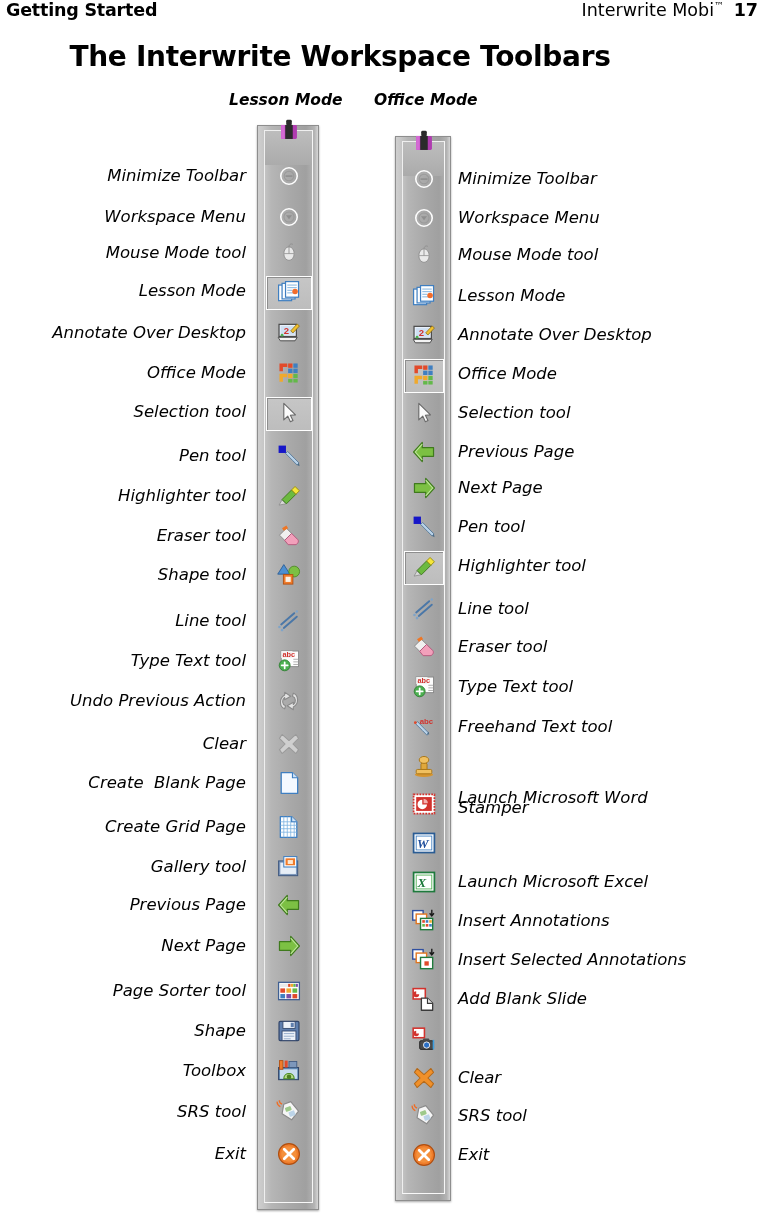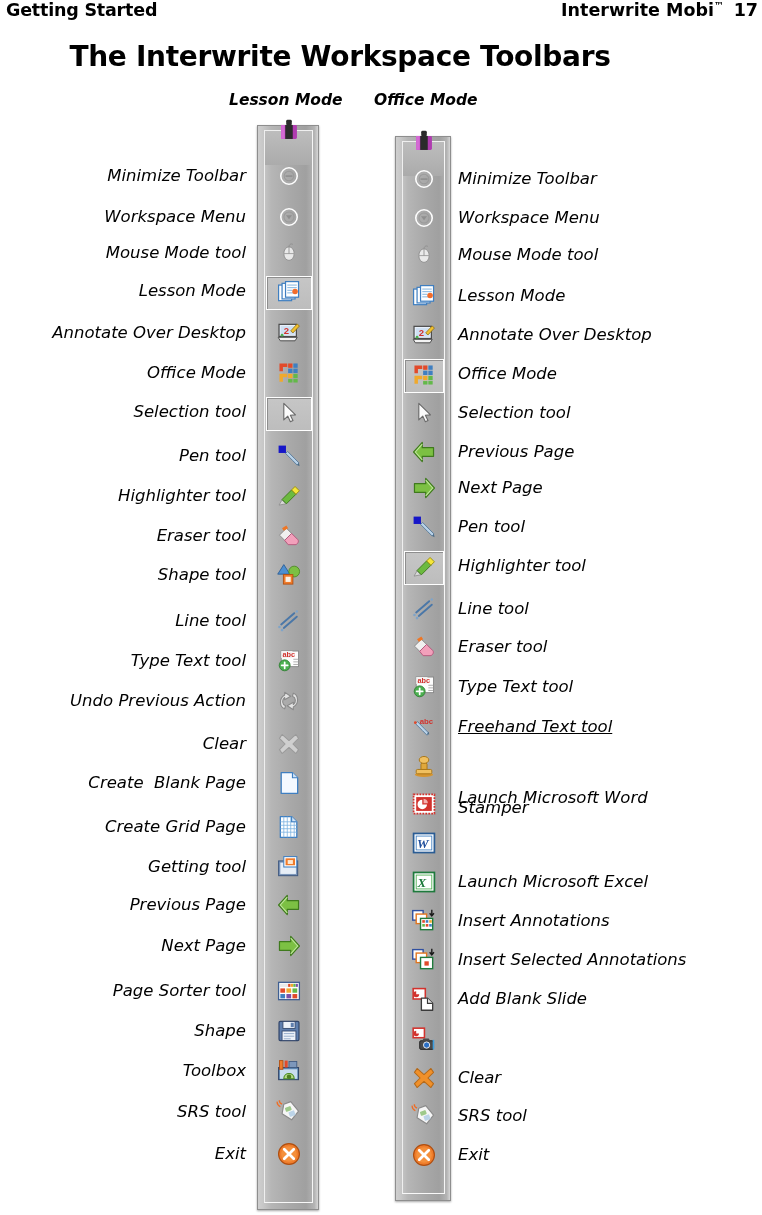--- a/index.html
+++ b/index.html
@@ -7,21 +7,21 @@
     width:762px;height:1215px;background:#ffffff;
     font-family:"DejaVu Sans","Liberation Sans",sans-serif;
     color:#000;overflow:hidden;position:relative;
   }
   .page{position:relative;width:762px;height:1215px;}
 
   
   .runhead{position:absolute;left:0;top:0;width:762px;height:26px;}
   .runhead .left{position:absolute;left:6px;top:0;font-weight:bold;font-size:17.5px;
     letter-spacing:-0.2px;font-family:"DejaVu Sans","Liberation Sans",sans-serif;}
-  .runhead .right{position:absolute;right:38px;top:0;font-weight:bold;font-size:17.5px;}
+  .runhead .right{position:absolute;right:38px;top:0;font-weight:normal;font-size:17.5px;}
   .runhead .right .tm{font-size:10px;vertical-align:super;}
   .runhead .pageno{position:absolute;right:4px;top:0;font-weight:bold;font-size:17.5px;}
 
   
   .title{position:absolute;left:0;top:40px;width:680px;text-align:center;
     font-size:28px;font-weight:bold;letter-spacing:-0.3px;}
 
   
   .modelabel{position:absolute;font-weight:bold;font-style:italic;font-size:15.5px;}
   #mode-lesson{left:229px;top:91px;}
@@ -85,21 +85,21 @@
       <div class="lbl lbl-l" style="top: 446px;">Pen tool</div>
       <div class="lbl lbl-l" style="top: 486px;">Highlighter tool</div>
       <div class="lbl lbl-l" style="top: 526px;">Eraser tool</div>
       <div class="lbl lbl-l" style="top: 565px;">Shape tool</div>
       <div class="lbl lbl-l" style="top: 611px;">Line tool</div>
       <div class="lbl lbl-l" style="top: 651px;">Type Text tool</div>
       <div class="lbl lbl-l" style="top: 691px;">Undo Previous Action</div>
       <div class="lbl lbl-l" style="top: 734px;">Clear</div>
       <div class="lbl lbl-l" style="top: 773px;">Create  Blank Page</div>
       <div class="lbl lbl-l" style="top: 817px;">Create Grid Page</div>
-      <div class="lbl lbl-l" style="top: 857px;">Getting tool</div>
+      <div class="lbl lbl-l" style="top: 857px;">Gallery tool</div>
       <div class="lbl lbl-l" style="top: 895px;">Previous Page</div>
       <div class="lbl lbl-l" style="top: 936px;">Next Page</div>
       <div class="lbl lbl-l" style="top: 981px;">Page Sorter tool</div>
       <div class="lbl lbl-l" style="top: 1021px;">Shape</div>
       <div class="lbl lbl-l" style="top: 1061px;">Toolbox</div>
       <div class="lbl lbl-l" style="top: 1102px;">SRS tool</div>
       <div class="lbl lbl-l" style="top: 1144px;">Exit</div>
     </div>
   <div id="labels-right">
       <div class="lbl lbl-r" style="top: 169px;">Minimize Toolbar</div>
@@ -109,21 +109,21 @@
       <div class="lbl lbl-r" style="top: 325px;">Annotate Over Desktop</div>
       <div class="lbl lbl-r" style="top: 364px;">Office Mode</div>
       <div class="lbl lbl-r" style="top: 403px;">Selection tool</div>
       <div class="lbl lbl-r" style="top: 442px;">Previous Page</div>
       <div class="lbl lbl-r" style="top: 478px;">Next Page</div>
       <div class="lbl lbl-r" style="top: 517px;">Pen tool</div>
       <div class="lbl lbl-r" style="top: 556px;">Highlighter tool</div>
       <div class="lbl lbl-r" style="top: 599px;">Line tool</div>
       <div class="lbl lbl-r" style="top: 637px;">Eraser tool</div>
       <div class="lbl lbl-r" style="top: 677px;">Type Text tool</div>
-      <div class="lbl lbl-r" style="top: 717px; text-decoration: underline;">Freehand Text tool</div>
+      <div class="lbl lbl-r" style="top: 717px;">Freehand Text tool</div>
       <div class="lbl lbl-r" style="top: 756px; margin-top: 42px;">Stamper</div>
       <div class="lbl lbl-r" style="top: 788px;">Launch Microsoft Word</div>
       <div class="lbl lbl-r" style="top: 872px;">Launch Microsoft Excel</div>
       <div class="lbl lbl-r" style="top: 911px;">Insert Annotations</div>
       <div class="lbl lbl-r" style="top: 950px;">Insert Selected Annotations</div>
       <div class="lbl lbl-r" style="top: 989px;">Add Blank Slide</div>
       <div class="lbl lbl-r" style="top: 1068px;">Clear</div>
       <div class="lbl lbl-r" style="top: 1106px;">SRS tool</div>
       <div class="lbl lbl-r" style="top: 1145px;">Exit</div>
     </div>

